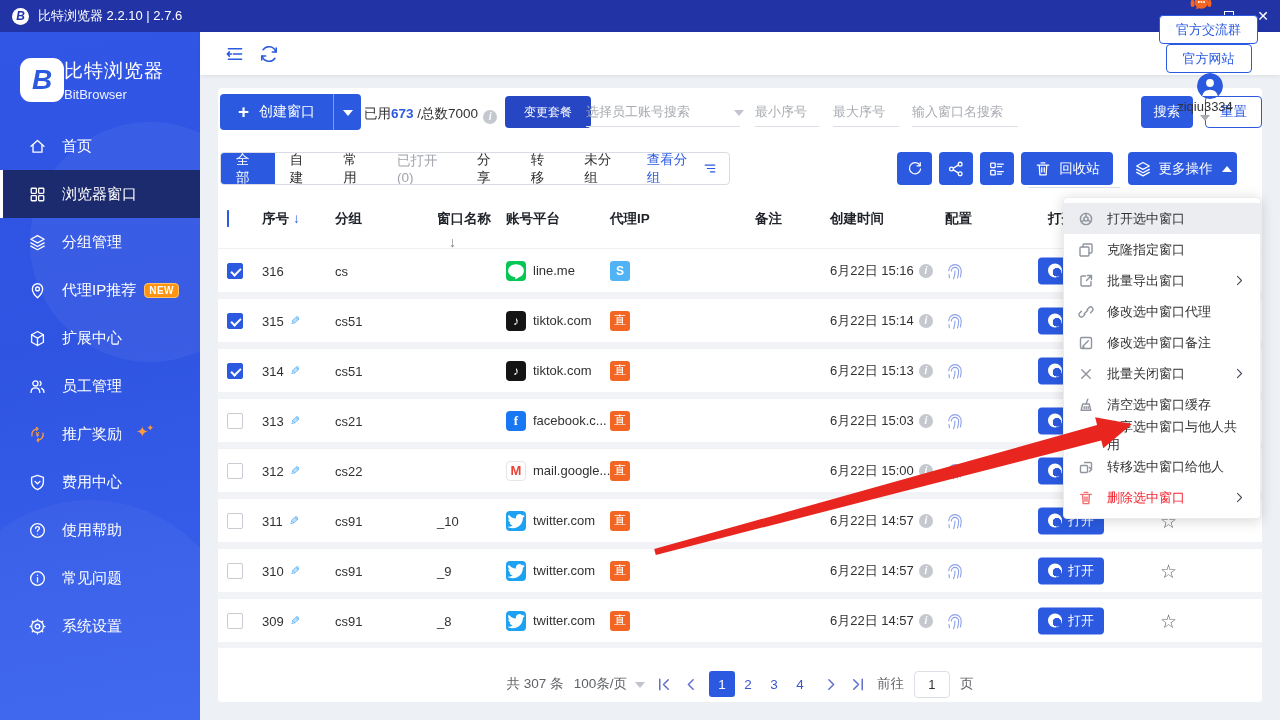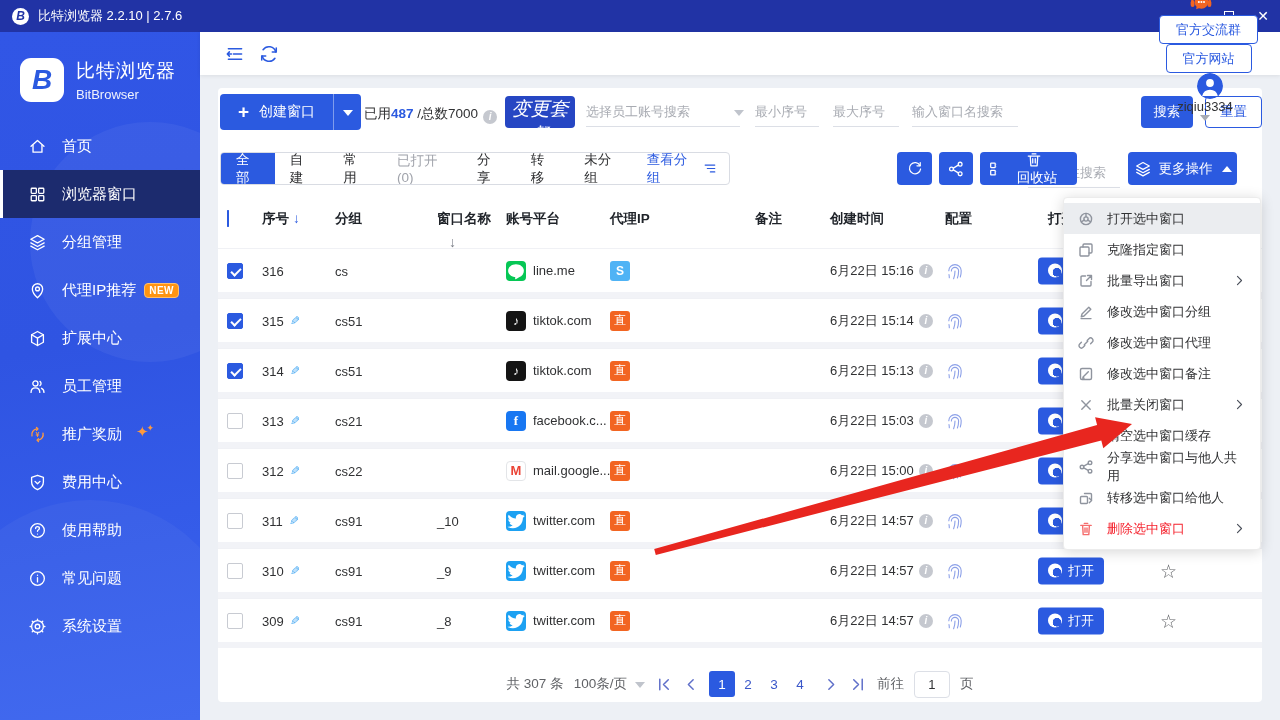--- a/index.html
+++ b/index.html
@@ -22,21 +22,21 @@
   
   #sidebar { position:absolute; left:0; top:32px; width:200px; height:688px;
     background:linear-gradient(170deg,#3156e6 0%,#2f54e2 45%,#3a63ef 100%); overflow:hidden; }
   #sidebar .deco1 { position:absolute; right:-70px; top:90px; width:240px; height:240px; border-radius:50%;
     background:rgba(255,255,255,0.05); }
   #sidebar .deco2 { position:absolute; left:-60px; bottom:-80px; width:300px; height:300px; border-radius:50%;
     background:rgba(255,255,255,0.04); }
   #brand { position:relative; display:flex; align-items:center; padding:26px 0 0 20px; }
   #brand-logo { width:44px; height:44px; background:#fff; border-radius:11px; color:#2b5ae0;
     font-weight:bold; font-size:28px; font-style:italic; display:flex; align-items:center; justify-content:center; }
-  #brand-text { margin-left:12px; color:#fff; }
+  #brand-text { color:#fff; }
   #brand-name { font-size:19px; letter-spacing:1px; }
   #brand-sub { font-size:13px; opacity:.92; margin-top:3px; }
   #side-menu { position:relative; margin-top:20px; }
   .side-item { height:48px; display:flex; align-items:center; padding-left:28px; color:#fff; cursor:pointer; position:relative; }
   .side-item .s-ic { width:19px; height:19px; display:inline-flex; color:#fff; }
   .side-item.orange .s-ic { color:#ff9a3d; }
   .side-item .s-label { margin-left:15px; font-size:15px; }
   .side-item.active { background:#1c2b6e; }
   .side-item.active::before { content:""; position:absolute; left:0; top:0; width:3px; height:100%; background:#fff; }
   .new-badge { margin-left:8px; background:#ff9412; border:1px solid #ffc06a; color:#fff; font-size:10px;
@@ -68,22 +68,22 @@
   #create-btn { position:absolute; left:2px; top:6px; height:36px; display:flex; background:#2b5ae0; border-radius:4px;
     color:#fff; cursor:pointer; align-items:center; }
   #create-main { display:flex; align-items:center; padding:0 18px; font-size:14px; }
   #create-main .plus { font-size:19px; margin-right:10px; font-weight:bold; }
   #create-caret { width:28px; height:100%; border-left:1px solid rgba(255,255,255,.4); display:flex; align-items:center; justify-content:center; }
   #usage { position:absolute; left:146px; top:17px; font-size:13.5px; white-space:nowrap; }
   #usage b { color:#2b5ae0; }
   .info-ic { display:inline-flex; width:14px; height:14px; border-radius:50%; background:#c5c8cf; color:#fff;
     font-size:10px; font-weight:bold; align-items:center; justify-content:center; margin-left:5px;
     font-style:italic; cursor:pointer; vertical-align:-2px; }
-  #change-plan { position:absolute; left:287px; top:8px; width:70px; height:32px; background:#2646c3; color:#fff;
-    border:none; border-radius:4px; font-size:19px; cursor:pointer; font-family:inherit;font-style:italic; }
+  #change-plan { position:absolute; left:287px; top:8px; width:86px; height:32px; background:#2646c3; color:#fff;
+    border:none; border-radius:4px; font-size:12px; cursor:pointer; font-family:inherit; }
   .u-input { border:none; border-bottom:1px solid #dcdfe6; height:30px; font-size:13px; color:#303133;
     font-family:inherit; outline:none; background:transparent; }
   .u-input::placeholder { color:#a8abb2; }
   #staff-select { position:absolute; left:368px; top:9px; width:154px; }
   #staff-caret { position:absolute; left:508px; top:22px; }
   #min-seq { position:absolute; left:537px; top:9px; width:64px; }
   #max-seq { position:absolute; left:615px; top:9px; width:66px; }
   #name-search { position:absolute; left:694px; top:9px; width:106px; }
   #note-search { position:absolute; left:810px; top:22px; width:92px;margin-top:48px; }
   #search-btn { position:absolute; left:923px; top:8px; width:52px; height:32px; background:#2b5ae0; color:#fff;
@@ -98,21 +98,21 @@
   .ftab.active { background:#2b5ae0; color:#fff; }
   .ftab.muted { color:#a0a3ab; }
   #view-groups { color:#2b5ae0; display:flex; align-items:center; padding:0 12px; cursor:pointer; font-size:13.5px; }
   #view-groups .vg-ic { width:15px; height:15px; margin-left:6px; color:#2b5ae0; }
   .sq-btn { position:absolute; top:64px; height:33px; background:#2b5ae0; border:none; border-radius:4px; color:#fff;
     display:flex; align-items:center; justify-content:center; cursor:pointer; font-size:13.5px; font-family:inherit; }
   .sq-btn .b-ic { width:18px; height:18px; display:inline-flex; }
   #btn-refresh { left:679px; width:35px; }
   #btn-share { left:721px; width:34px; }
   #btn-layout { left:762px; width:34px; }
-  #btn-recycle { left:779px; width:80px;flex-direction:column; }
+  #btn-recycle { left:803px; width:92px; }
   #btn-more { left:910px; width:109px; }
   #btn-recycle .b-ic, #btn-more .b-ic { margin-right:7px; }
   .caret-up-w { width:0; height:0; border-left:5px solid transparent; border-right:5px solid transparent;
     border-bottom:6px solid #fff; margin-left:9px; }
 
   
   #thead { position:absolute; left:0; top:114px; width:100%; height:34px; font-weight:bold; font-size:13.5px; color:#1f2329; }
   .hcell { position:absolute; top:8px; white-space:nowrap; }
   .h-check { left:9px; top:9px; }
   .h-seq { left:44px; } .h-group { left:117px; } .h-name { left:219px; } .h-platform { left:288px; }
@@ -366,21 +366,21 @@
   <div id="create-btn">
     <span id="create-main">
         <span class="plus">+</span>
       <span>创建窗口</span>
       </span>
     <span id="create-caret">
         <span class="caret-dn" style="border-top-color:#fff;margin-left:0"></span>
       </span>
   </div>
   <div id="usage">
-    <span>已用</span><b>487</b>
+    <span>已用</span><b>673</b>
     <span>/总数7000</span><span class="info-ic">i</span>
   </div>
   <button id="change-plan">变更套餐</button>
   <input class="u-input" id="staff-select" readonly="" placeholder="选择员工账号搜索" style="">
   <span class="caret-dn" id="staff-caret" style="border-top-color:#c0c4cc"></span>
   <input class="u-input" id="min-seq" placeholder="最小序号" style="">
   <input class="u-input" id="max-seq" placeholder="最大序号" style="">
   <input class="u-input" id="name-search" placeholder="输入窗口名搜索" style="">
   <input class="u-input" id="note-search" placeholder="输入备注搜索" style="">
   <button id="search-btn">搜索</button>
@@ -885,30 +885,20 @@
     <span class="mi-label">批量导出窗口</span>
     <span class="mi-arrow">
         <svg viewBox="0 0 16 16" fill="none" stroke="currentColor" stroke-width="1.4" stroke-linecap="round" stroke-linejoin="round">
           <path d="M5.5 3L10.5 8 5.5 13"></path>
         </svg>
       </span>
   </div>
     <div class="mi">
     <span class="mi-ic">
         <svg viewBox="0 0 16 16" fill="none" stroke="currentColor" stroke-width="1.4" stroke-linecap="round" stroke-linejoin="round">
-          <path d="M10.8 3.2l2 2L6 12l-2.7.7L4 10z"></path>
-          <path d="M3 14.6h10"></path>
-        </svg>
-      </span>
-    <span class="mi-label">修改选中窗口分组</span>
-
-  </div>
-    <div class="mi">
-    <span class="mi-ic">
-        <svg viewBox="0 0 16 16" fill="none" stroke="currentColor" stroke-width="1.4" stroke-linecap="round" stroke-linejoin="round">
           <path d="M6.8 10.6l-1.7 1.7a2.4 2.4 0 0 1-3.4-3.4l1.7-1.7"></path>
           <path d="M9.2 5.4l1.7-1.7a2.4 2.4 0 0 1 3.4 3.4l-1.7 1.7"></path>
           <path d="M6.3 9.7l3.4-3.4"></path>
         </svg>
       </span>
     <span class="mi-label">修改选中窗口代理</span>
 
   </div>
     <div class="mi">
     <span class="mi-ic">

